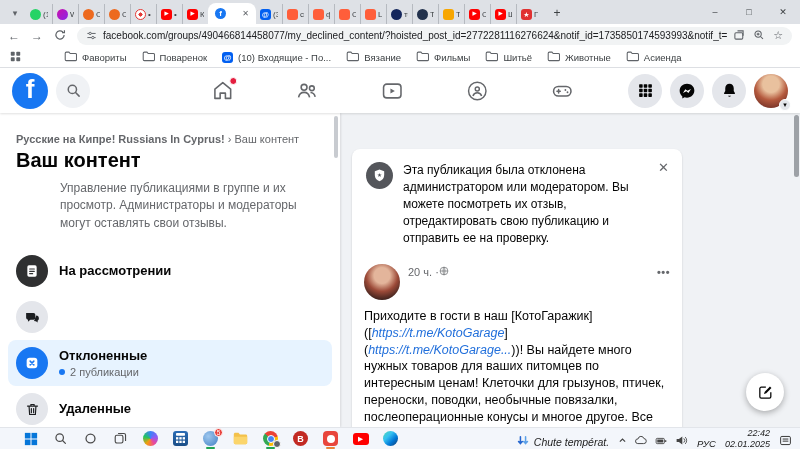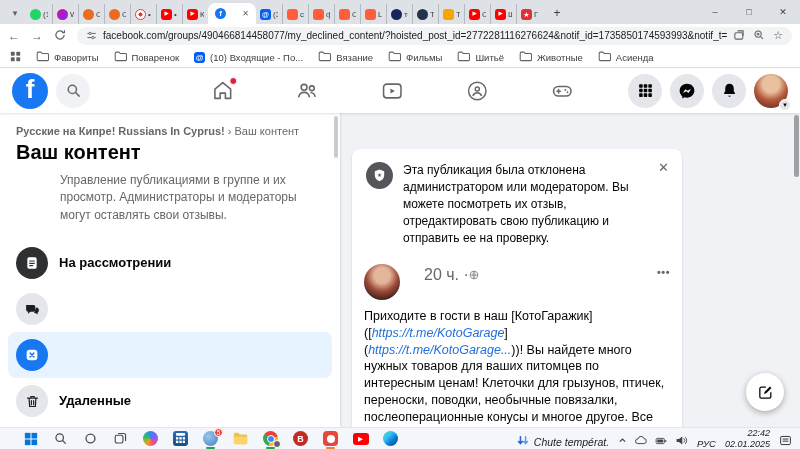--- a/index.html
+++ b/index.html
@@ -56,21 +56,21 @@
   .reddot{position:absolute;top:-3px;right:-4px;width:8px;height:8px;background:#E41E3F;border-radius:50%;border:1.5px solid #fff;}
   .right-icons{margin-left:auto;display:flex;gap:8px;align-items:center;}
   .ricircle{width:34px;height:34px;border-radius:50%;background:#E4E6EB;display:flex;align-items:center;justify-content:center;flex:none;}
   .avatar-hd{width:34px;height:34px;border-radius:50%;background:radial-gradient(circle at 50% 30%,#e9c19e 28%,#b4593d 55%,#80392b 80%);position:relative;flex:none;}
   .av-chev{position:absolute;bottom:-3px;right:-3px;width:12px;height:12px;background:#E4E6EB;border:1.5px solid #fff;border-radius:50%;font-size:7px;display:flex;align-items:center;justify-content:center;color:#050505;}
 
   
   .content{flex:1;display:flex;background:#F0F2F5;position:relative;overflow:hidden;}
   .sidebar{width:340px;background:#fff;box-shadow:1px 0 2px rgba(0,0,0,.1);padding:12px 16px 0;position:relative;flex:none;z-index:2;}
   .sb-scroll{position:absolute;right:2px;top:3px;width:4px;height:42px;background:#C8CBD0;border-radius:2px;}
-  .breadcrumb{font-size:11px;color:#65676B;white-space:nowrap;overflow:hidden;}
+  .breadcrumb{font-size:11px;color:#65676B;white-space:nowrap;overflow:hidden;margin-top:8px;}
   .bc-group{font-weight:700;}
   .sb-title{font-size:20px;font-weight:800;color:#050505;margin-top:4px;}
   .sb-desc{font-size:12px;color:#65676B;line-height:1.45;margin-top:8px;max-width:305px;margin-left:44px;}
   .menu{margin:16px -8px 0 -8px;}
   .mitem{display:flex;align-items:center;gap:11px;padding:7px 8px;border-radius:8px;text-align:right;}
   .mitem.selected{background:#E7F3FF;}
   .sicon{width:32px;height:32px;border-radius:50%;background:#E4E6EB;display:flex;align-items:center;justify-content:center;flex:none;}
   .sicon.dark{background:#2f3031;}
   .sicon.blue{background:#1877F2;}
   .mlabel{font-size:13px;font-weight:600;color:#050505;line-height:1.2;}
@@ -81,21 +81,21 @@
   .card{width:330px;background:#fff;border-radius:8px;box-shadow:0 1px 2px rgba(0,0,0,.18);overflow:hidden;}
   .notice{display:flex;gap:10px;padding:13px 14px 10px;position:relative;}
   .notice-icon{width:27px;height:27px;border-radius:50%;background:#54565B;flex:none;display:flex;align-items:center;justify-content:center;}
   .notice-text{font-size:12px;line-height:1.42;color:#050505;padding-right:16px;}
   .notice-close{position:absolute;top:11px;right:13px;font-size:13px;color:#65676B;}
   .post-header{display:flex;gap:8px;padding:7px 12px 2px;position:relative;}
   .pavatar{width:36px;height:36px;border-radius:50%;flex:none;background:radial-gradient(circle at 50% 32%,#e3b59b 26%,#9c4a38 52%,#38201c 82%);}
   .pmeta{min-width:0;padding-right:22px;}
   .pname{font-size:12.5px;font-weight:700;color:#050505;line-height:1.3;}
   .sep-arrow{color:#65676B;font-size:9px;padding:0 2px;}
-  .ptime{font-size:16px;color:#65676B;display:flex;align-items:center;margin-top:2px;margin-left:16px;}
+  .ptime{font-size:11px;color:#65676B;display:flex;align-items:center;margin-top:2px;}
   .pmenu{position:absolute;right:12px;top:9px;color:#65676B;font-size:11px;font-weight:bold;letter-spacing:.5px;}
   .post-text{padding:6px 12px 8px;font-size:12.5px;line-height:1.34;color:#050505;}
   .post-text .link{color:#216FDB;font-style:italic;}
   .post-text .more{font-weight:700;}
   .fab{position:absolute;right:16px;bottom:16px;width:38px;height:38px;border-radius:50%;background:#fff;box-shadow:0 2px 6px rgba(0,0,0,.3);display:flex;align-items:center;justify-content:center;border:none;}
   .pg-scroll{position:absolute;right:1px;top:2px;width:5px;height:62px;background:#9DA1A6;border-radius:3px;}
 
   
   .taskbar{height:22px;background:#F3F6FB;border-top:1px solid #E2E5EA;display:flex;align-items:center;padding:0 8px;flex:none;font-size:10px;color:#1b1b1b;}
   .tb-left{display:flex;align-items:center;gap:13px;padding-left:14px;}
@@ -240,21 +240,21 @@
     </div>
   </div>
 
   <div class="bookmarks">
     <span><svg width="11" height="11" viewBox="0 0 14 14" fill="#5F6368">
           <rect x="1" y="1" width="5" height="5" rx="1"></rect>
           <rect x="8" y="1" width="5" height="5" rx="1"></rect>
           <rect x="1" y="8" width="5" height="5" rx="1"></rect>
           <rect x="8" y="8" width="5" height="5" rx="1"></rect>
         </svg></span>
-    <span id="bm-list" style="display:flex;gap:15px;align-items:center;">
+    <span id="bm-list" style="display:flex;gap:15px;align-items:center;margin-left:28px;">
         <span class="bm">
           <span><svg width="13" height="12" viewBox="0 0 16 14" fill="none" stroke="#5F6368" stroke-width="1.3">
               <path d="M1.5 3.6c0-.8.6-1.4 1.4-1.4h3.2l1.5 1.7h6.4c.8 0 1.4.6 1.4 1.4v6c0 .8-.6 1.4-1.4 1.4H2.9c-.8 0-1.4-.6-1.4-1.4z"></path>
             </svg></span>
           <span>Фавориты</span>
         </span>
         <span class="bm">
           <span><svg width="13" height="12" viewBox="0 0 16 14" fill="none" stroke="#5F6368" stroke-width="1.3">
               <path d="M1.5 3.6c0-.8.6-1.4 1.4-1.4h3.2l1.5 1.7h6.4c.8 0 1.4.6 1.4 1.4v6c0 .8-.6 1.4-1.4 1.4H2.9c-.8 0-1.4-.6-1.4-1.4z"></path>
             </svg></span>
@@ -406,20 +406,27 @@
               </svg>
             </span>
           </div>
           <div class="mitem selected">
             <span class="sicon blue">
               <svg width="16" height="16" viewBox="0 0 24 24">
                 <rect x="4" y="4" width="16" height="16" rx="4.5" fill="#fff"></rect>
                 <path d="M9.2 9.2l5.6 5.6M14.8 9.2l-5.6 5.6" stroke="#1877F2" stroke-width="2.2" stroke-linecap="round"></path>
               </svg>
             </span>
+            <div>
+              <div class="mlabel">Отклоненные</div>
+              <div class="mcount">
+                <span class="dot"></span>
+                <span>2 публикации</span>
+              </div>
+            </div>
           </div>
           <div class="mitem">
             <span class="sicon">
               <svg width="15" height="15" viewBox="0 0 24 24" fill="none" stroke="#1c1e21" stroke-width="1.9" stroke-linecap="round">
                 <path d="M4 6.5h16M9.5 6.2V4h5v2.2M6.5 6.8l.9 13.2h9.2l.9-13.2"></path>
                 <path d="M10.2 10.5v6.5M13.8 10.5v6.5"></path>
               </svg>
             </span>
             <div>
               <div class="mlabel">Удаленные</div>

